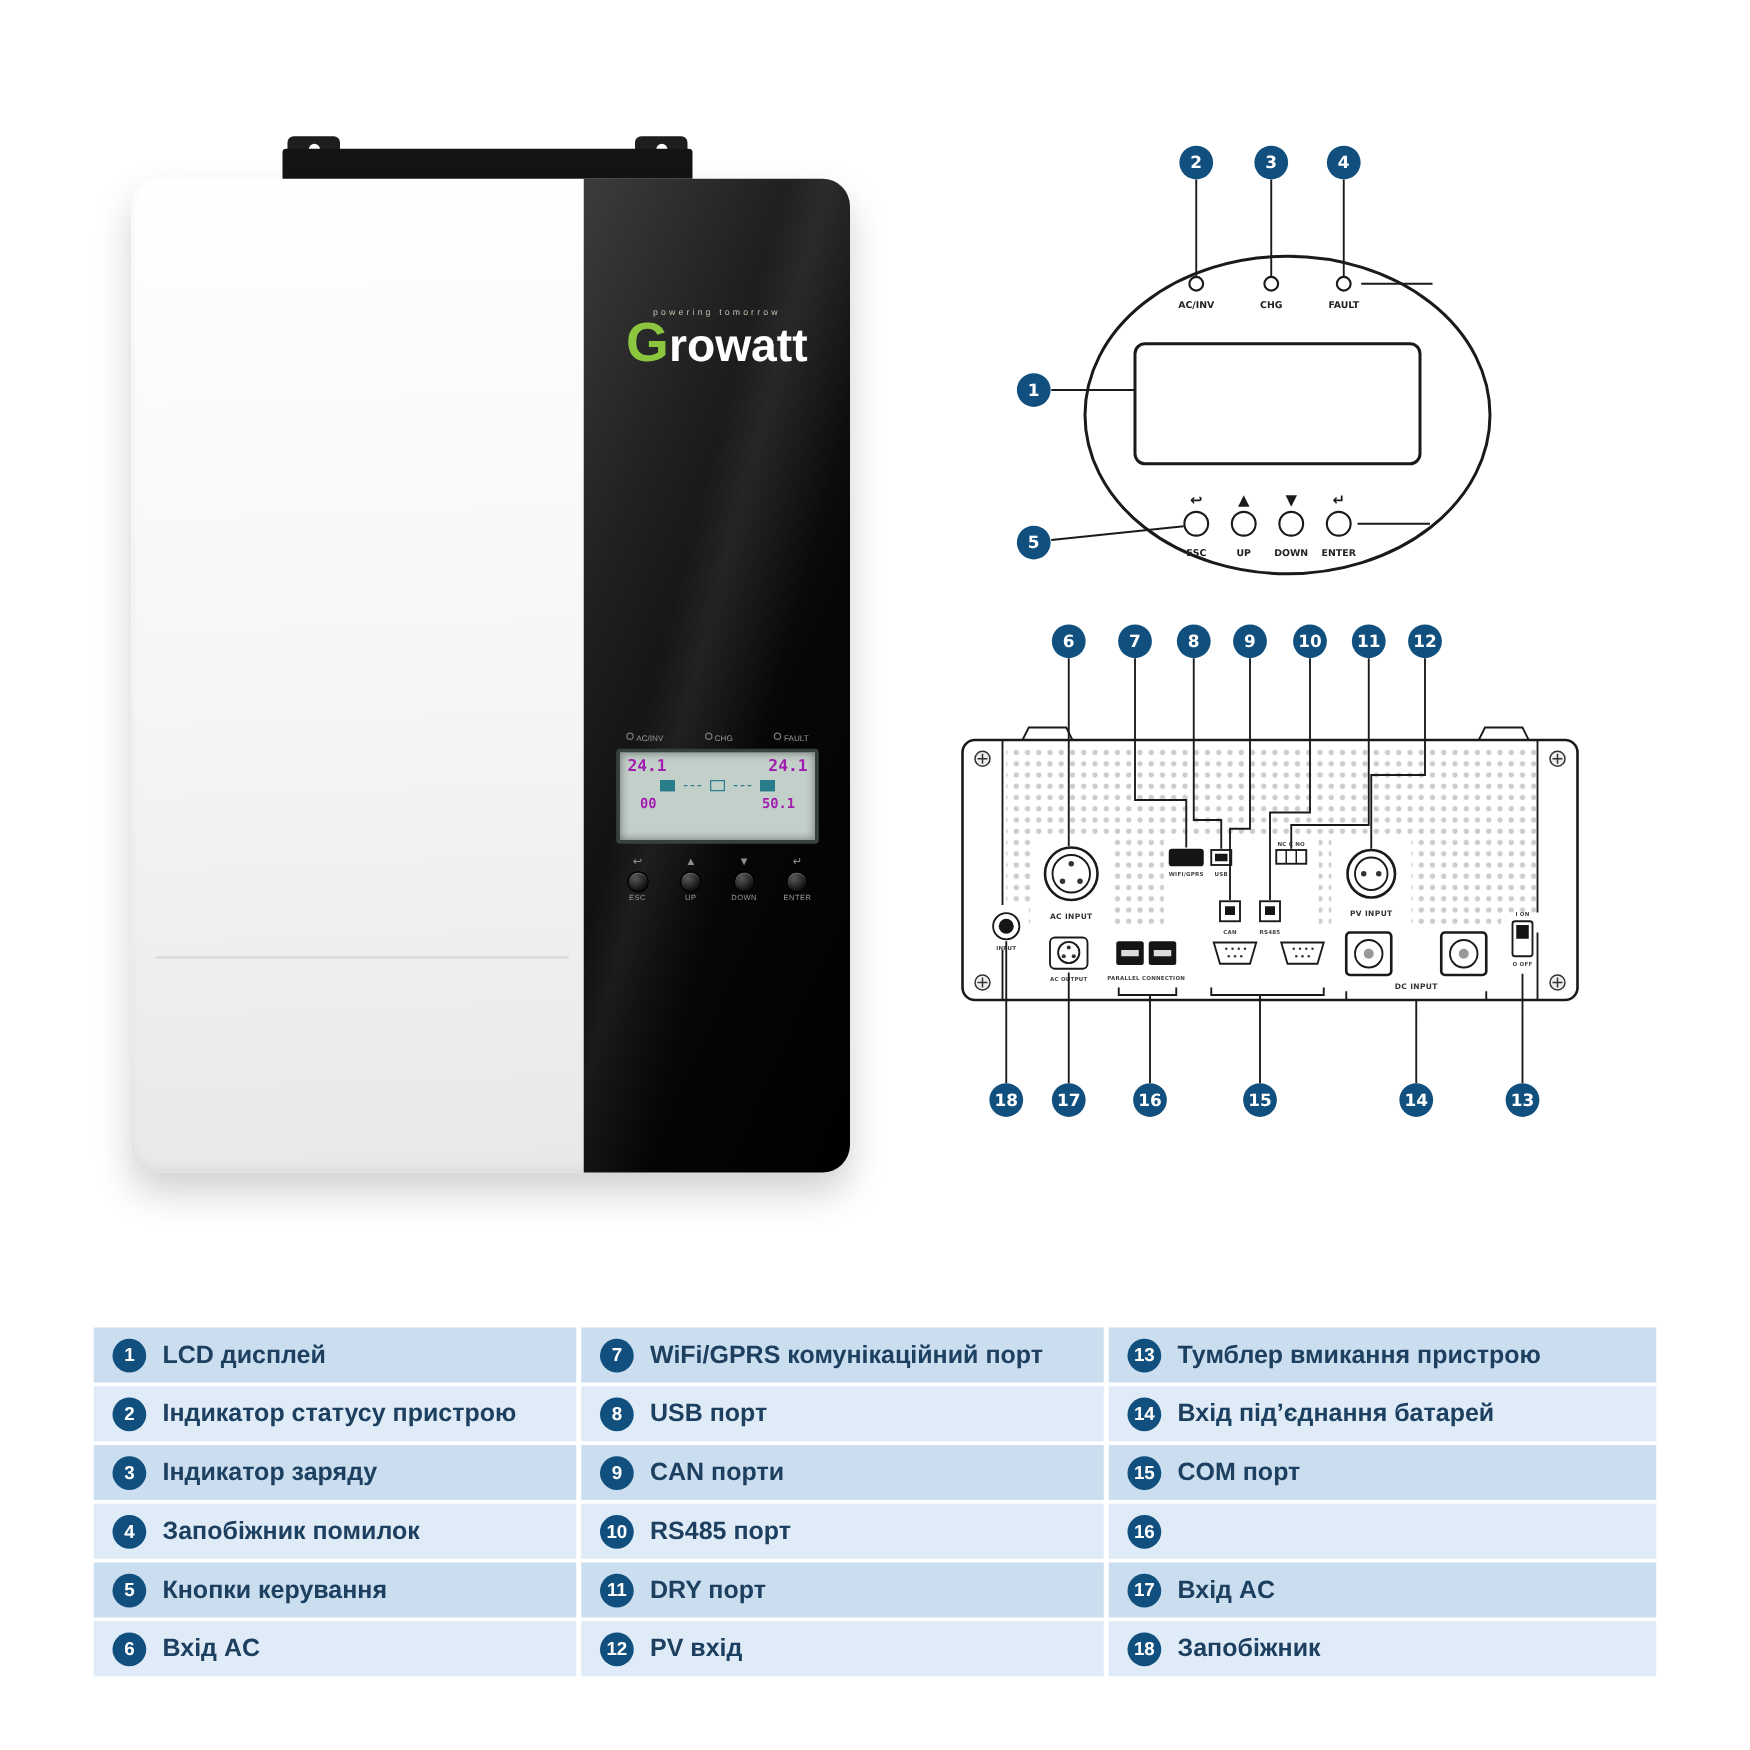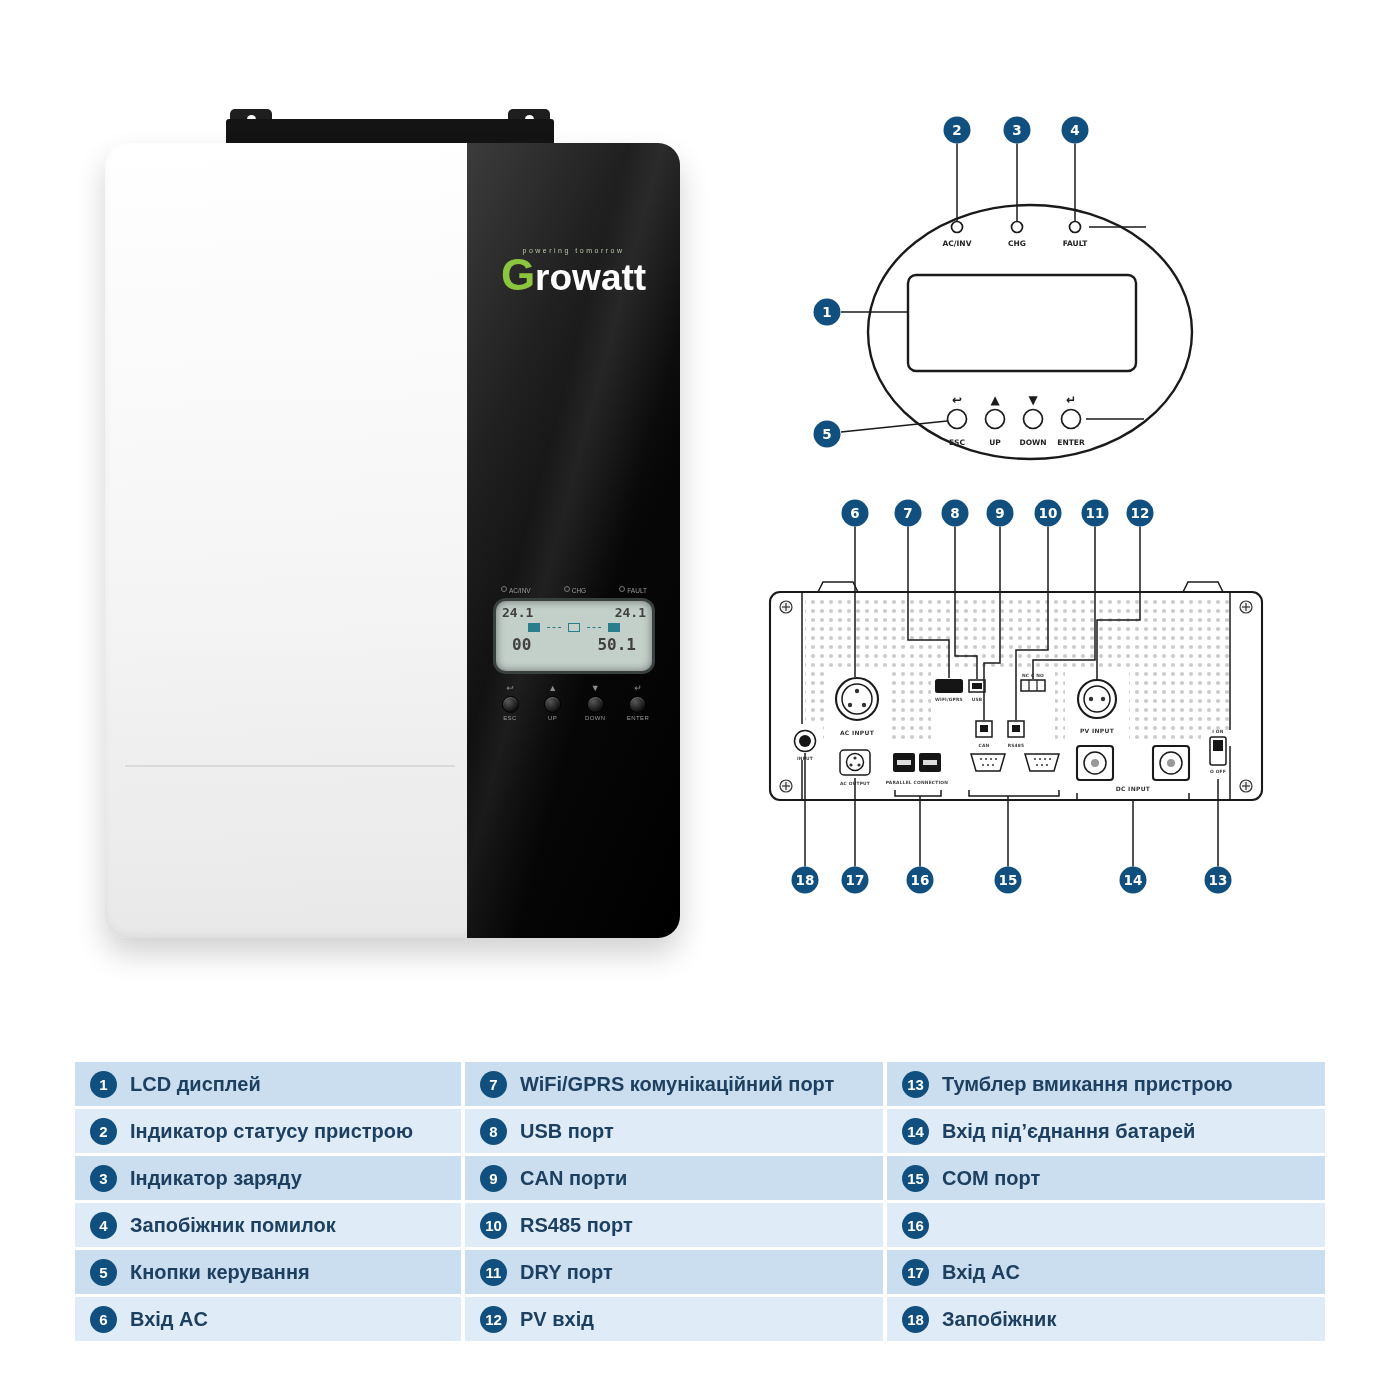--- a/index.html
+++ b/index.html
@@ -22,29 +22,29 @@
     background:linear-gradient(105deg,transparent 38%,rgba(255,255,255,0.07) 46%,transparent 62%);}
 
   .logo{position:absolute;top:104px;left:0;width:100%;text-align:center;color:#fff;}
   .logo .tagline{font-size:7px;letter-spacing:2.5px;color:#b9c7ad;margin-bottom:1px;}
   .wordmark{font-size:37px;font-weight:bold;line-height:40px;}
   .wordmark .g{color:#8cc63f;font-size:44px;}
 
   .lcd-module{position:absolute;left:26px;top:443px;width:162px;}
   .lcd-inds{display:flex;justify-content:space-between;padding:0 8px;font-size:6.5px;color:#9a9a9a;margin-bottom:4px;}
   .lcd-inds span::before{content:"";display:inline-block;width:4px;height:4px;border:1px solid #777;border-radius:50%;margin-right:2px;vertical-align:1px;}
-  .lcd-screen{height:76px;background:#c3cfc9;border:3px solid #394140;border-radius:13px;
-    box-shadow:inset 0 0 8px rgba(0,0,0,0.45);padding:5px 6px;color:#404040;
+  .lcd-screen{height:76px;background:#c3cfc9;border:3px solid #394140;border-radius:3px;
+    box-shadow:inset 0 0 8px rgba(0,0,0,0.45);padding:5px 6px;color:#a21caf;
     font-family:"DejaVu Sans Mono", monospace;box-sizing:border-box;}
   .lcd-r1{display:flex;justify-content:space-between;font-size:13px;font-weight:bold;line-height:13px;}
   .lcd-r2{display:flex;justify-content:center;align-items:center;gap:7px;height:16px;}
   .lcd-chip{width:10px;height:7px;border:1px solid #2a7d8b;}
   .lcd-chip.fill{background:#2a7d8b;}
   .lcd-arrow{width:14px;border-top:1px dashed #2a7d8b;height:0;}
-  .lcd-r3{display:flex;justify-content:space-between;font-size:16px;font-weight:bold;padding:0 10px;gap:13px;}
+  .lcd-r3{display:flex;justify-content:space-between;font-size:11px;font-weight:bold;padding:0 10px;gap:13px;}
   .lcd-btns{display:flex;justify-content:space-between;margin-top:9px;padding:0 5px;}
   .btn-col{text-align:center;width:24px;}
   .btn-sym{font-size:9px;color:#8d8d8d;height:11px;line-height:11px;}
   .btn-circ{width:15px;height:15px;border-radius:50%;margin:2px auto 2px;
     background:radial-gradient(circle at 35% 30%, #585858, #101010 72%);
     border:1px solid #000;box-shadow:inset 0 1px 1px rgba(255,255,255,0.25);}
   .btn-lbl{font-size:6px;color:#9c9c9c;letter-spacing:0.4px;}
 
   
   .panel-svg{position:absolute;left:790px;top:105px;width:480px;height:370px;}

